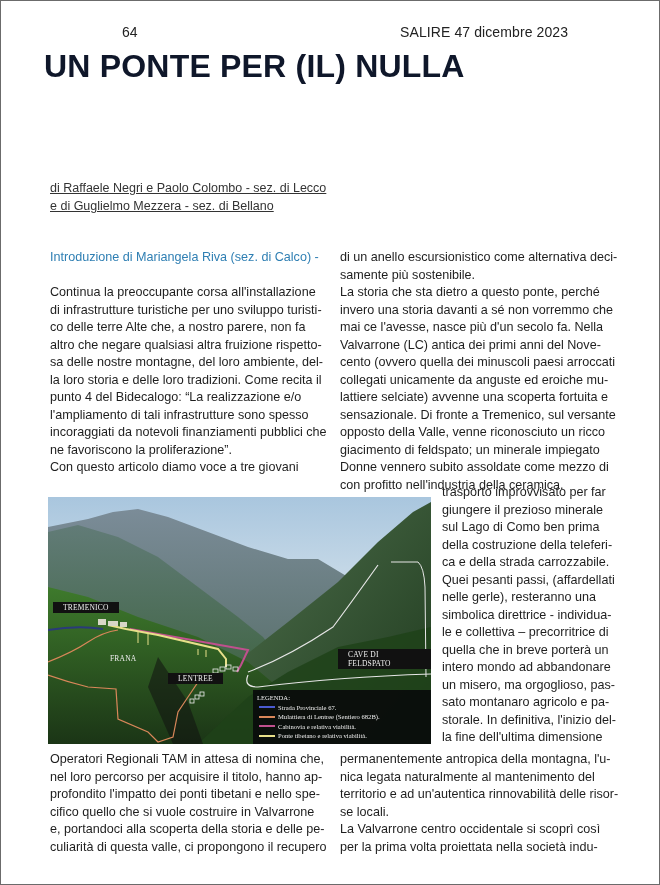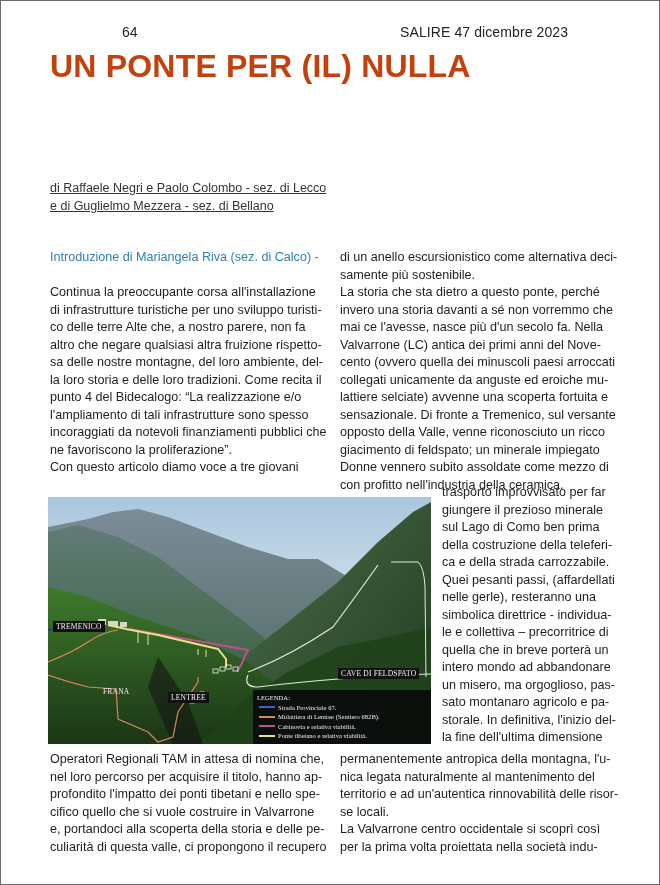--- a/index.html
+++ b/index.html
@@ -1,34 +1,34 @@
 <!DOCTYPE html>
 <html><head>
 <meta charset="utf-8">
 <style>
   * { box-sizing: border-box; margin: 0; padding: 0; }
   html, body { width: 660px; height: 885px; background: #ffffff; overflow: hidden; }
   body { position: relative; font-family: "Liberation Sans", sans-serif; color: #1a1a1a; }
   .page-frame { position: absolute; left: 0; top: 0; width: 660px; height: 885px; border: 1px solid #6b6b6b; }
   .page-number { position: absolute; left: 122px; top: 24px; font-size: 14px; color: #222; }
   .running-head { position: absolute; left: 377px; top: 24px; font-size: 14px; color: #222; letter-spacing: 0.1px; margin-left: 23px; }
-  .title { position: absolute; left: 50px; top: 48px; font-size: 32px; font-weight: bold; letter-spacing: 0.2px; color: #c2410c; white-space: nowrap; text-align: right; }
+  .title { position: absolute; left: 44px; top: 48px; font-size: 32px; font-weight: bold; letter-spacing: 0.2px; color: #0f172a; white-space: nowrap; text-align: right; }
   .byline { position: absolute; left: 50px; top: 179px; font-size: 12.5px; line-height: 18px; color: #333; width: 300px; text-decoration: underline; }
   .col { position: absolute; font-size: 12.6px; line-height: 17.5px; color: #1e1e1e; }
   .col-left { left: 50px; top: 249px; width: 285px; }
   .col-right { left: 340px; top: 249px; width: 290px; }
   .intro { color: #2f7fb3; }
   .p { display: block; }
   .gap { height: 17.5px; }
   .wrap-right { position: absolute; left: 442px; top: 484px; width: 195px; font-size: 12.6px; line-height: 17.5px; color: #1e1e1e; }
   .col-left-bottom { position: absolute; left: 50px; top: 751px; width: 285px; font-size: 12.6px; line-height: 17.5px; color: #1e1e1e; }
   .col-right-bottom { position: absolute; left: 340px; top: 751px; width: 295px; font-size: 12.6px; line-height: 17.5px; color: #1e1e1e; }
   .photo { position: absolute; left: 48px; top: 497px; width: 383px; height: 247px; overflow: hidden; }
   .photo svg { display: block; }
-  .map-label { position: absolute; background: #111; color: #f2f2f2; font-family: "Liberation Serif", serif; font-size: 7.5px; padding: 1px 3px; letter-spacing: 0.2px; margin-top: 19px; }
+  .map-label { position: absolute; background: #111; color: #f2f2f2; font-family: "Liberation Serif", serif; font-size: 7.5px; padding: 1px 10px; letter-spacing: 0.2px; }
   .map-label.plain { background: transparent; color: #eee; }
   .legend { position: absolute; left: 205px; top: 193px; width: 178px; height: 54px; background: rgba(8,8,10,0.88); padding: 3px 4px; font-family: "Liberation Serif", serif; font-size: 6.6px; color: #eee; line-height: 9.5px; }
   .legend-item { display: flex; align-items: center; gap: 3px; padding-left: 2px; }
   .legend-swatch { display: inline-block; width: 16px; height: 2px; }
 </style>
 </head>
 <body>
 
 <div class="page-frame"></div>
 
@@ -152,21 +152,21 @@
       <rect x="165" y="172" width="5" height="4"></rect>
         <rect x="172" y="170" width="5" height="4"></rect>
         <rect x="178" y="168" width="5" height="4"></rect>
         <rect x="185" y="170" width="5" height="4"></rect>
       <rect x="142" y="202" width="4" height="4"></rect>
         <rect x="147" y="198" width="4" height="4"></rect>
         <rect x="152" y="195" width="4" height="4"></rect>
     </g>
   </svg>
   <div class="map-label" style="left:5px; top:105px;">TREMENICO</div>
-  <div class="map-label plain" style="left:52px; top:170px;">FRANA</div>
+  <div class="map-label plain" style="left:52px; top:156px;">FRANA</div>
   <div class="map-label" style="left:120px; top:176px;">LENTREE</div>
   <div class="map-label" style="left:290px; top:152px;">CAVE DI FELDSPATO</div>
   <div class="legend">
     <div>LEGENDA:</div>
     <div class="legend-item">
       <span class="legend-swatch" style="background:#4a5bd0"></span>
       <span>Strada Provinciale 67.</span>
     </div>
     <div class="legend-item">
       <span class="legend-swatch" style="background:#d9875a"></span>

